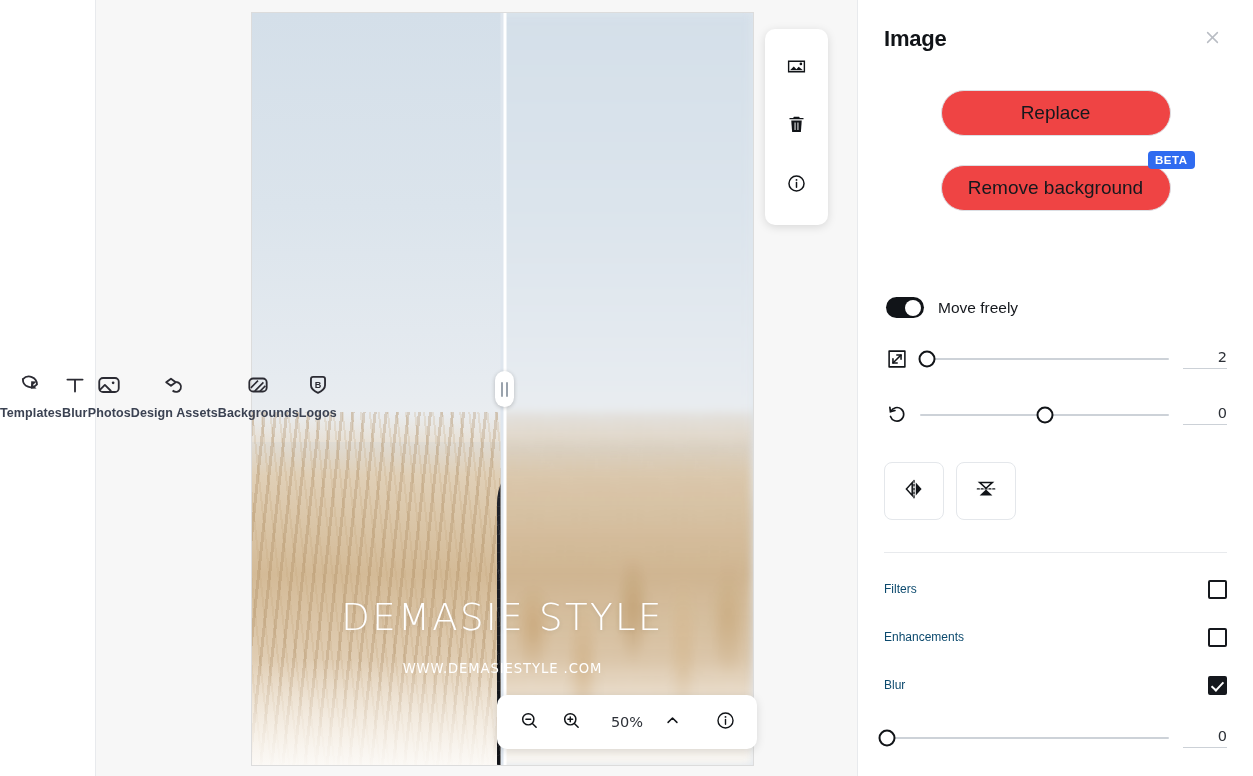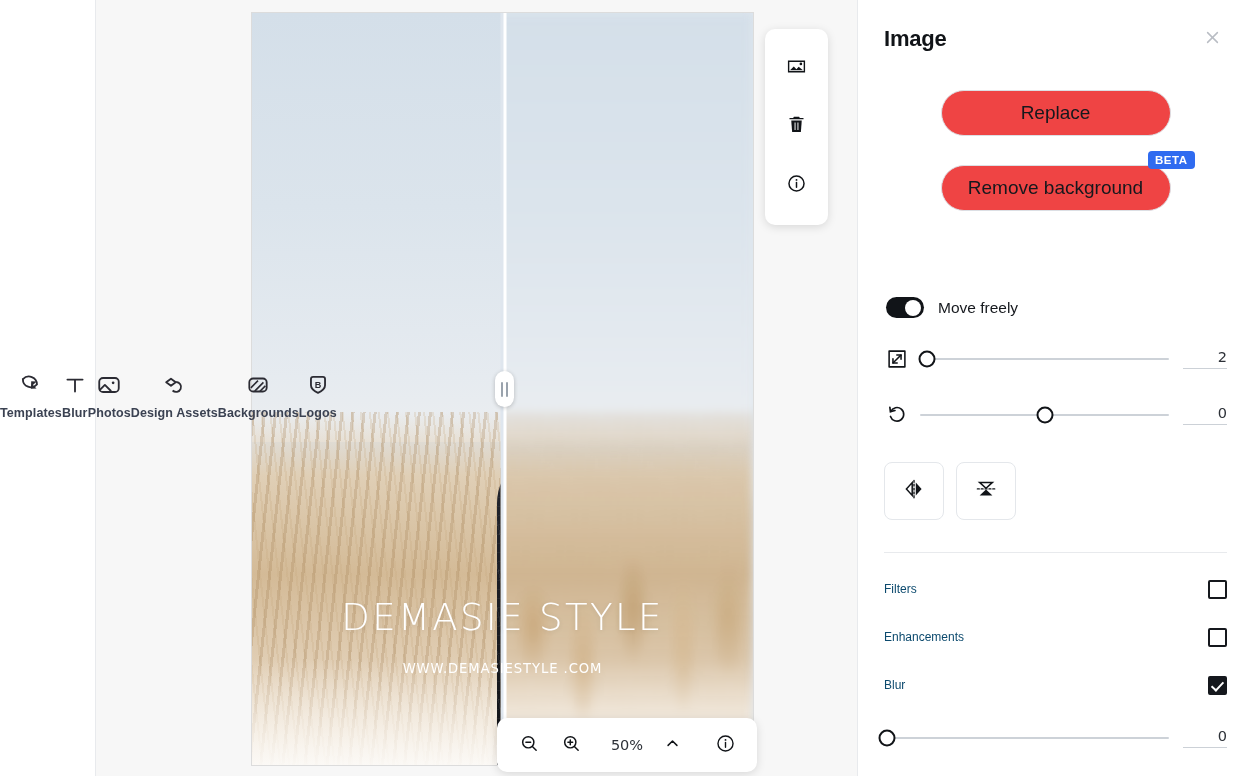--- a/index.html
+++ b/index.html
@@ -200,21 +200,21 @@
     z-index: 5;
   }
   .obj-btn {
     width: 40px; height: 40px; border-radius:7px;
     display:flex; align-items:center; justify-content:center;
     cursor:pointer; color:#111418;
   }
 
   
   .zoombar {
-    position:absolute; left: 401px; top: 718px;
+    position:absolute; left: 401px; top: 695px;
     width: 260px; height: 54px;
     background:#ffffff; border-radius: 10px;
     box-shadow: 0 2px 10px rgba(0,0,0,.13);
     display:flex; align-items:center;
     padding: 0 14px; gap: 6px;
     z-index: 5;
   }
   .zb-btn {
     width: 36px; height: 36px; border-radius:6px;
     display:flex; align-items:center; justify-content:center;

